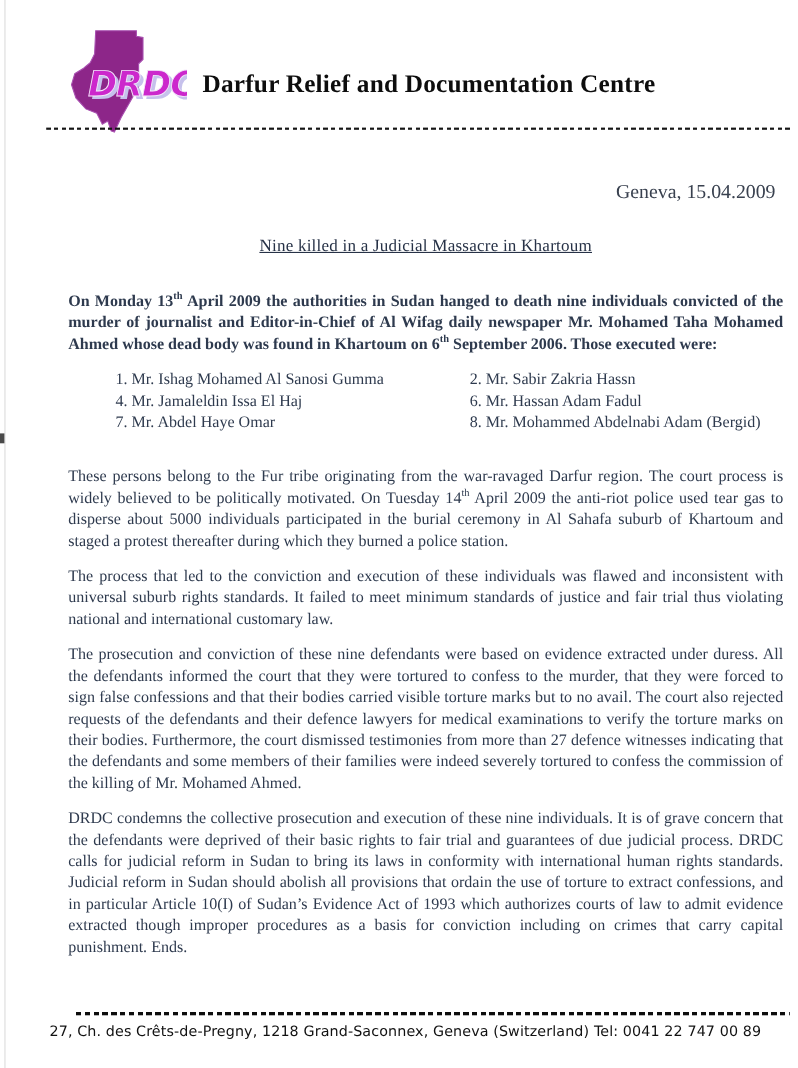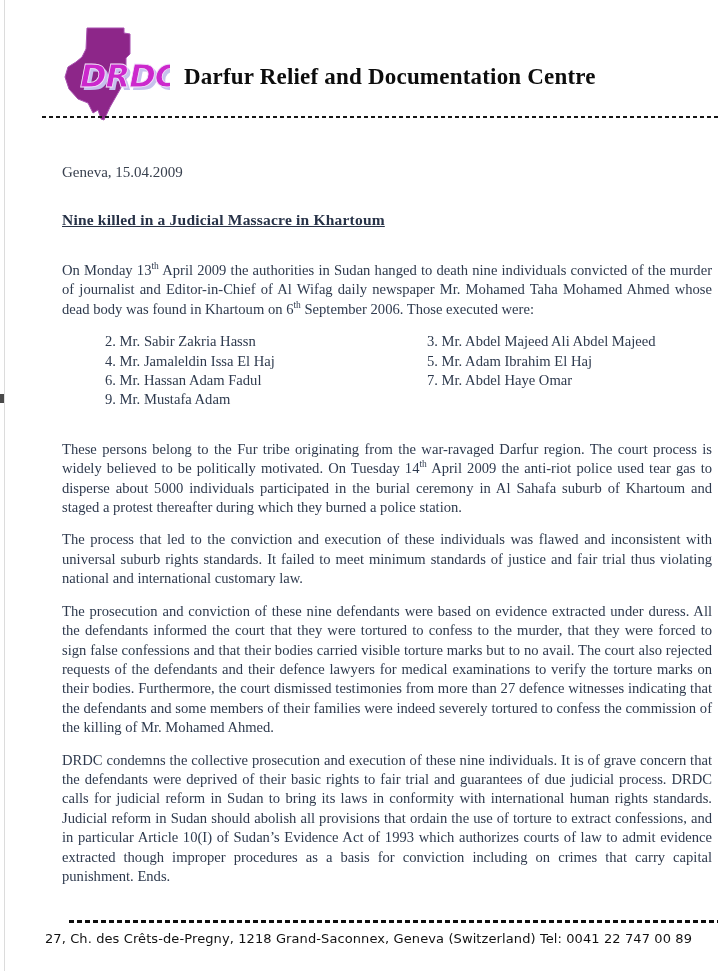--- a/index.html
+++ b/index.html
@@ -25,32 +25,32 @@
     letter-spacing:0.2px;white-space:nowrap;
   }
   .header-divider{
     position:absolute;top:116px;left:42px;right:6px;height:2px;
     background:repeating-linear-gradient(to right,#161616 0 4px,transparent 4px 7px);
   }
 
   
   .doc{padding:0 13px 0 62px;}
   .dateline{
-    margin-top:46px;text-align:left;padding-right:7px;
-    font-size:15px;color:#39414f;
+    margin-top:46px;text-align:right;padding-right:7px;
+    font-size:18px;color:#39414f;
   }
   .doc-title{
-    margin-top:30px;text-align:left;
-    font-size:15.5px;font-weight:700;text-decoration:underline;
+    margin-top:30px;text-align:center;
+    font-size:15.5px;font-weight:400;text-decoration:underline;
     color:#273247;letter-spacing:0.2px;
   }
   .para{
     text-align:justify;font-size:14.6px;line-height:19.4px;margin:13px 0 0 0;
   }
-  .para.first{margin-top:32px;}
+  .para.first{margin-top:32px;font-weight:bold;}
   .para sup{font-size:9.5px;line-height:0;}
   .names{
     display:grid;grid-template-columns:322px 1fr;
     margin:13px 0 0 43px;
     font-size:14.6px;line-height:19.4px;
   }
   .para.p2{margin-top:30px;}
 
   
   .footer{position:absolute;left:12px;right:0;top:920px;}
@@ -82,27 +82,26 @@
 
 <div class="doc">
 
   <div class="dateline">Geneva, 15.04.2009</div>
 
   <div class="doc-title">Nine killed in a Judicial Massacre in Khartoum</div>
 
   <p class="para first"><span>On Monday 13</span><sup>th</sup><span> April 2009 the authorities in Sudan hanged to death nine individuals convicted of the murder of journalist and Editor-in-Chief of Al Wifag daily newspaper Mr. Mohamed Taha Mohamed Ahmed whose dead body was found in Khartoum on 6</span><sup>th</sup><span> September 2006. Those executed were:</span></p>
 
   <div class="names">
+    <div>1. Mr. Ishag Mohamed Al Sanosi Gumma</div>
     <div>2. Mr. Sabir Zakria Hassn</div>
-    <div>3. Mr. Abdel Majeed Ali Abdel Majeed</div>
     <div>4. Mr. Jamaleldin  Issa El Haj</div>
-    <div>5. Mr. Adam Ibrahim El Haj</div>
     <div>6. Mr. Hassan Adam Fadul</div>
     <div>7. Mr. Abdel Haye Omar</div>
-    <div>9. Mr. Mustafa Adam</div>
+    <div>8. Mr. Mohammed Abdelnabi Adam (Bergid)</div>
   </div>
 
   <p class="para p2"><span>These persons belong to the Fur tribe originating from the war-ravaged Darfur region. The court process is widely believed to be politically motivated. On Tuesday 14</span><sup>th</sup><span> April 2009 the anti-riot police used tear gas to disperse about 5000 individuals participated in the burial ceremony in Al Sahafa suburb of Khartoum and staged a protest thereafter during which they burned a police station.</span></p>
 
   <p class="para">The process that led to the conviction and execution of these individuals was flawed and inconsistent with universal suburb rights standards. It failed to meet minimum standards of justice and fair trial thus violating national and international customary law.</p>
 
   <p class="para">The prosecution and conviction of these nine defendants were based on evidence extracted under duress. All the defendants informed the court that they were tortured to confess to the murder, that they were forced to sign false confessions and that their bodies carried visible torture marks but to no avail. The court also rejected requests of the defendants and their defence lawyers for medical examinations to verify the torture marks on their bodies. Furthermore, the court dismissed testimonies from more than 27 defence witnesses indicating that the defendants and some members of their families were indeed severely tortured to confess the commission of the killing of Mr. Mohamed Ahmed.</p>
 
   <p class="para">DRDC condemns the collective prosecution and execution of these nine individuals. It is of grave concern that the defendants were deprived of their basic rights to fair trial and guarantees of due judicial process. DRDC calls for judicial reform in Sudan to bring its laws in conformity with international human rights standards. Judicial reform in Sudan should abolish all provisions that ordain the use of torture to extract confessions, and in particular Article 10(I) of Sudan’s Evidence Act of 1993 which authorizes courts of law to admit evidence extracted though improper procedures as a basis for conviction including on crimes that carry capital punishment.  Ends.</p>
 

